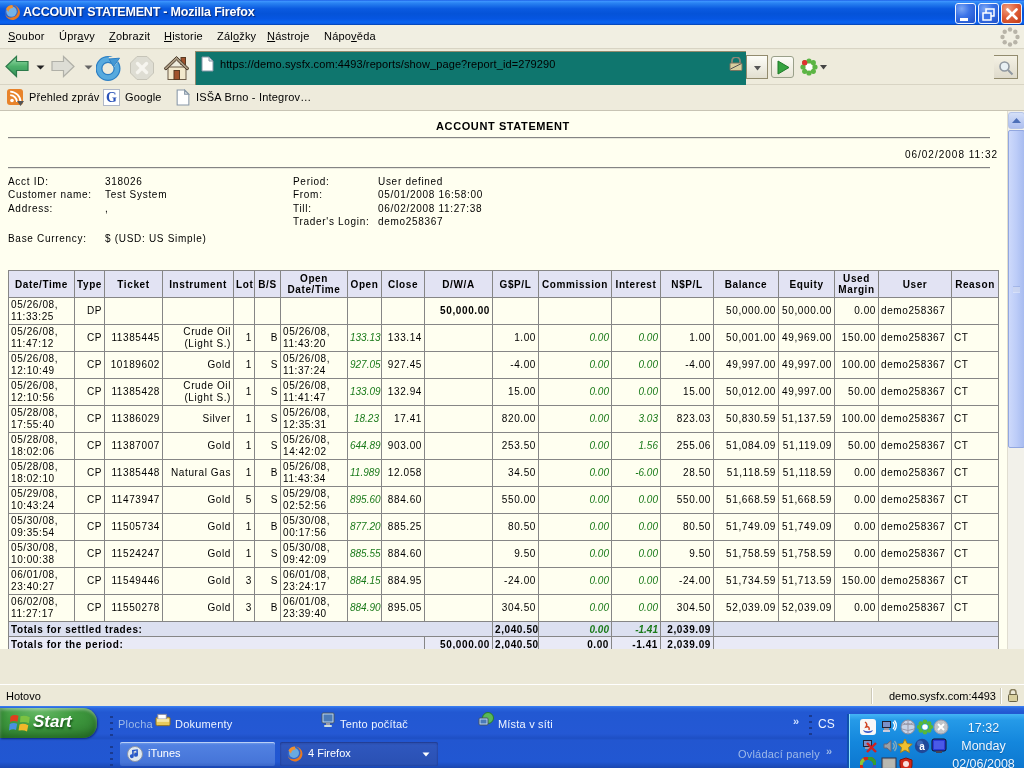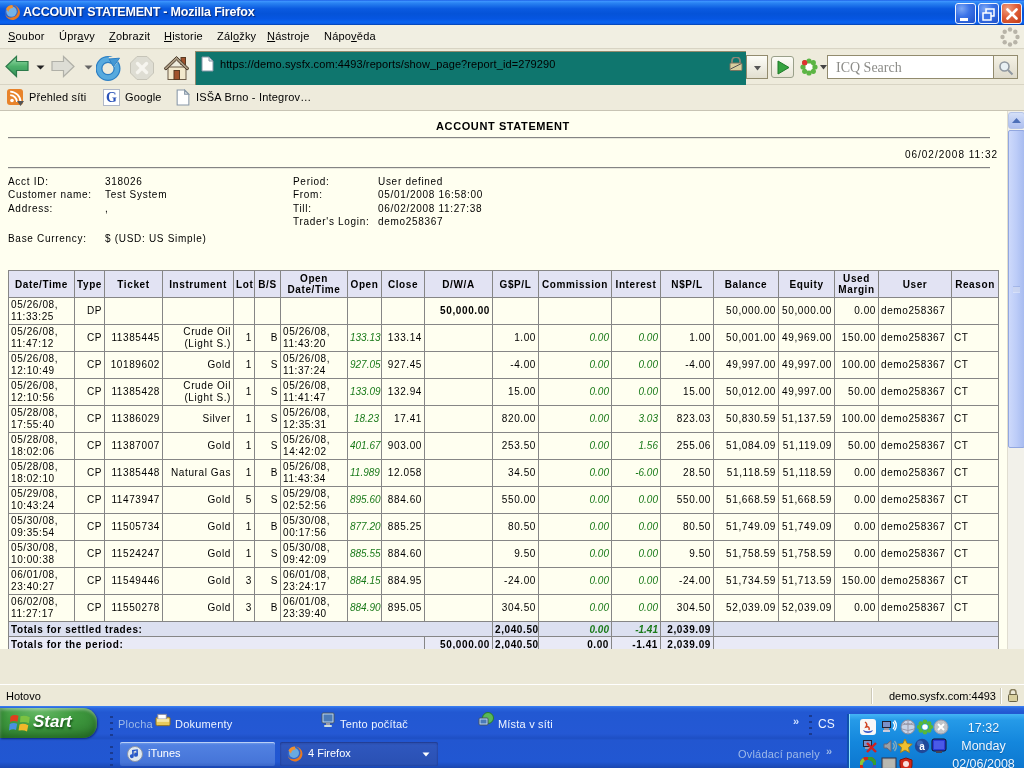--- a/index.html
+++ b/index.html
@@ -212,40 +212,37 @@
         <circle cx="4.7" cy="13.3" r="2.6"></circle>
         <circle cx="3" cy="9" r="2.6"></circle>
         <circle cx="4.7" cy="4.7" r="2.6"></circle>
       </g>
     <circle cx="9" cy="9" r="3.2" fill="#fff"></circle>
       <circle cx="4.7" cy="4.7" r="2.6" fill="#e03030"></circle>
   </svg>
   <svg class="abs" style="left:819px;top:14px" width="9" height="6">
       <path d="M1 1 L8 1 L4.5 5.5 Z" fill="#444"></path>
     </svg>
-  <div id="searchbox">
-      <span class="ph">ICQ Search</span>
-    </div>
   <div id="magbtn">
       <svg class="abs" style="left:4px;top:4px" width="16" height="16" viewBox="0 0 16 16">
     <circle cx="6.5" cy="6.5" r="4.5" fill="#e8f0f4" stroke="#9098a0" stroke-width="1.6"></circle>
     <line x1="10" y1="10" x2="14.5" y2="14.5" stroke="#9098a0" stroke-width="2"></line>
   </svg>
     </div>
 </div>
 
 <div id="bookbar">
   <svg class="abs" style="left:7px;top:4px" width="18" height="18" viewBox="0 0 18 18">
     <rect x="0" y="0" width="16" height="16" rx="3" fill="#e8832a"></rect>
     <circle cx="5" cy="11.5" r="1.8" fill="#fff"></circle>
     <path d="M3.2 6.2 A7 7 0 0 1 10 13" fill="none" stroke="#fff" stroke-width="1.8"></path>
     <path d="M3.2 2.6 A10.6 10.6 0 0 1 13.6 13" fill="none" stroke="#fff" stroke-width="1.8"></path>
     <path d="M10 12 L17 12 L13.5 17 Z" fill="#555"></path>
   </svg>
-  <span class="bt" style="left:29px">Přehled síti</span>
+  <span class="bt" style="left:29px">Přehled zpráv</span>
   <svg class="abs" style="left:103px;top:4px" width="17" height="17" viewBox="0 0 17 17">
     <rect x="0.5" y="0.5" width="16" height="16" fill="#fff" stroke="#b0b8c8"></rect>
     <text x="8.5" y="13" font-family="Liberation Serif" font-size="14" font-weight="bold" fill="#2a52b8" text-anchor="middle">G</text>
   </svg>
   <span class="bt" style="left:125px">Google</span>
   <svg class="abs" style="left:176px;top:4px" width="14" height="17" viewBox="0 0 13 16">
     <path d="M1 1 L8 1 L12 5 L12 15 L1 15 Z" fill="#fff" stroke="#8898a8"></path>
     <path d="M8 1 L8 5 L12 5 Z" fill="#d8e0e8" stroke="#8898a8"></path>
   </svg>
   <span class="bt" style="left:196px">ISŠA Brno - Integrov…</span>
@@ -425,21 +422,21 @@
           <td>CT</td>
         </tr>
   <tr>
           <td>05/28/08, 18:02:06</td>
           <td class="c">CP</td>
           <td class="c">11387007</td>
           <td class="c">Gold</td>
           <td class="r">1</td>
           <td class="c">S</td>
           <td>05/26/08, 14:42:02</td>
-          <td class="r g">401.67</td>
+          <td class="r g">644.89</td>
           <td class="r">903.00</td>
           <td></td>
           <td class="r">253.50</td>
           <td class="r g">0.00</td>
           <td class="r g">1.56</td>
           <td class="r">255.06</td>
           <td class="r">51,084.09</td>
           <td class="r">51,119.09</td>
           <td class="r">50.00</td>
           <td>demo258367</td>

